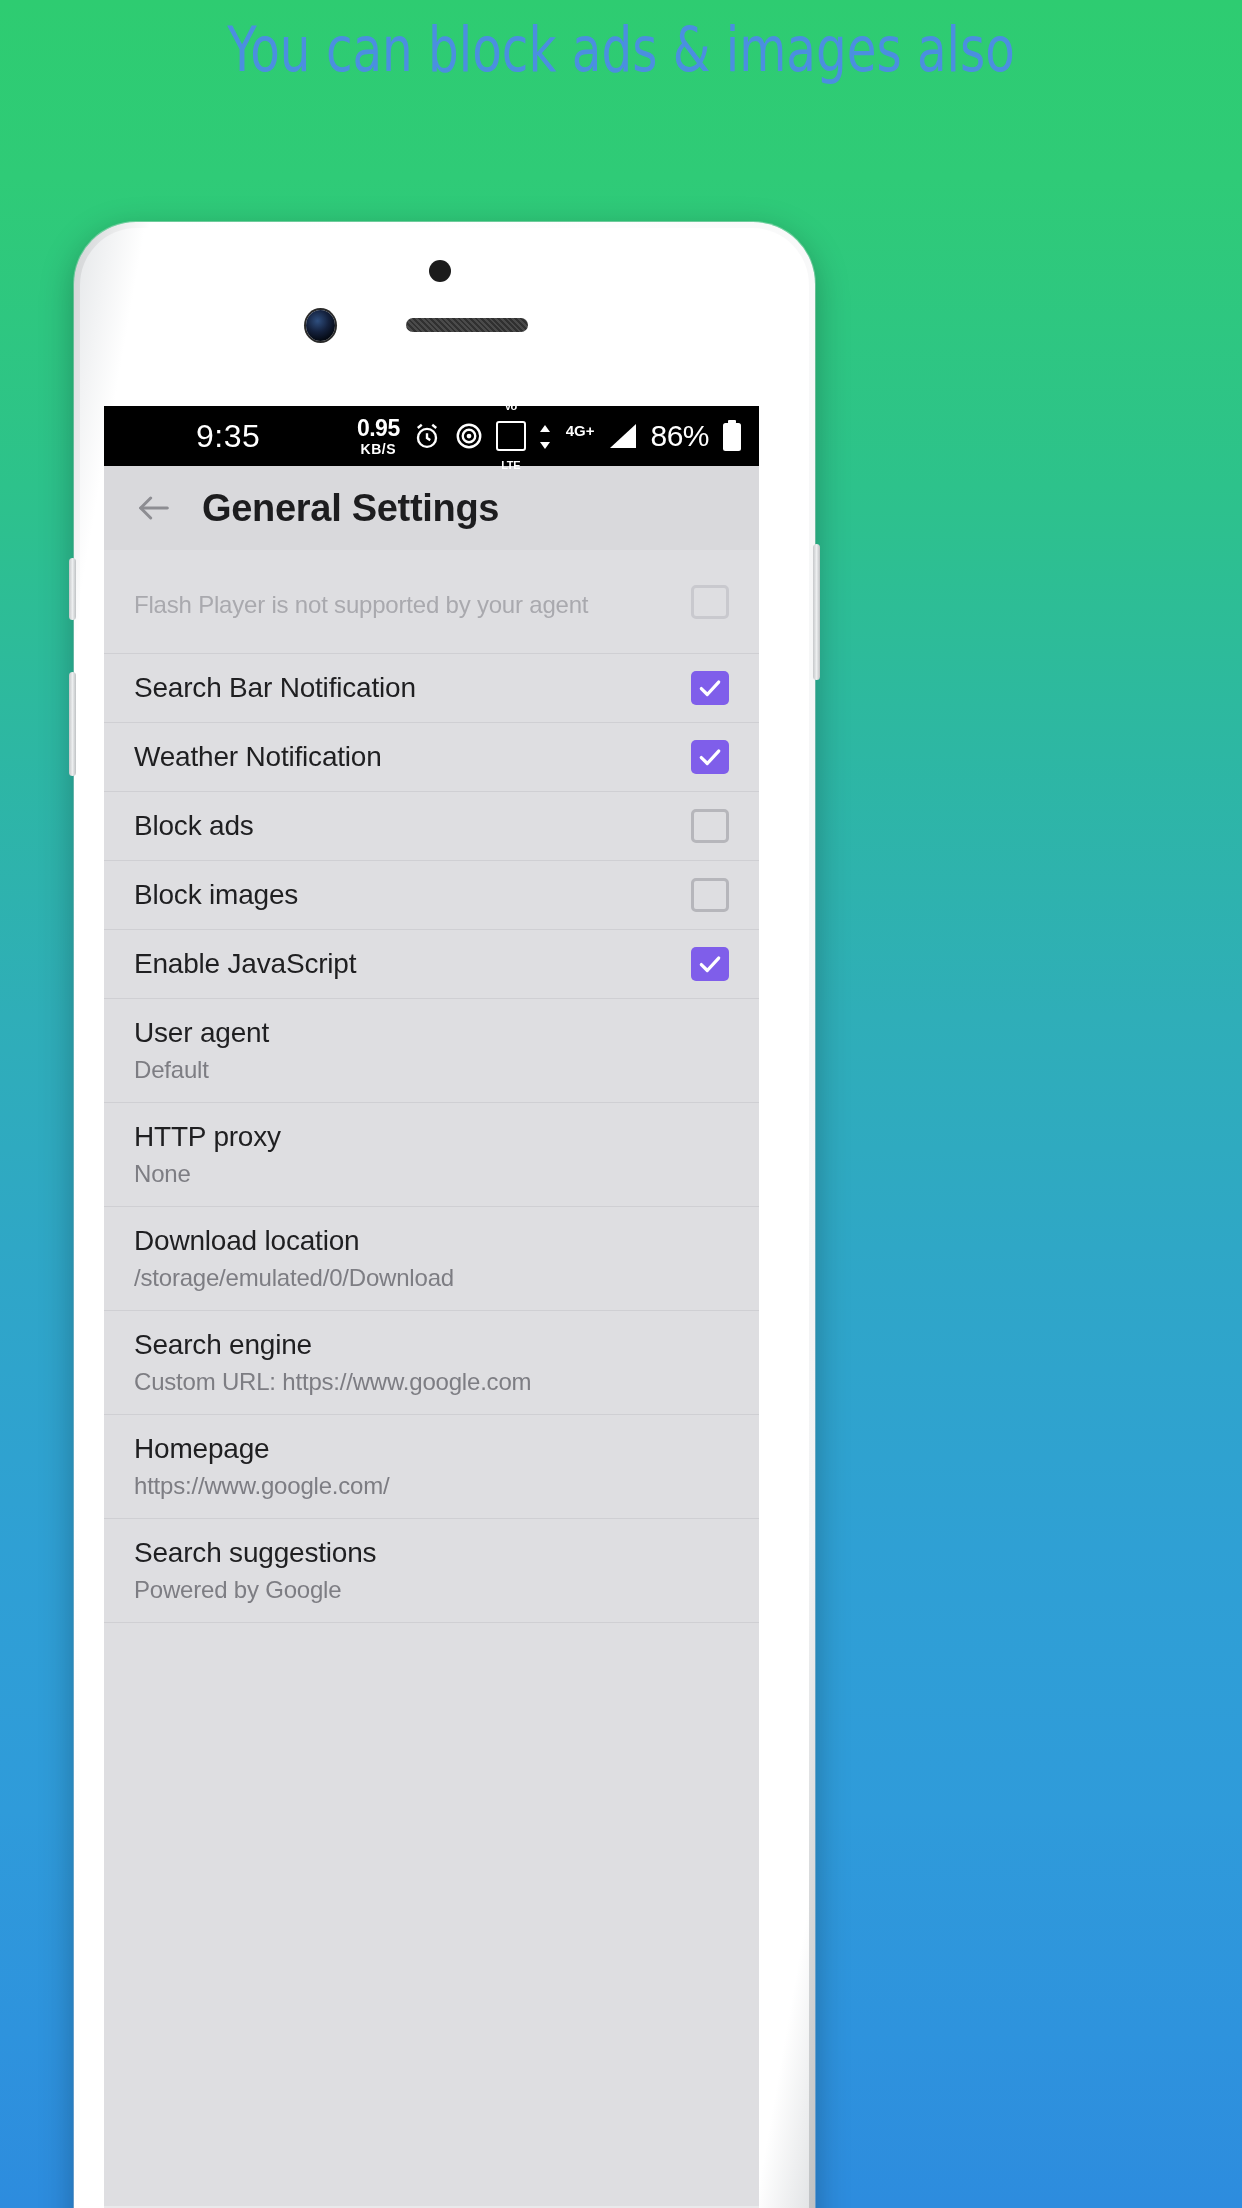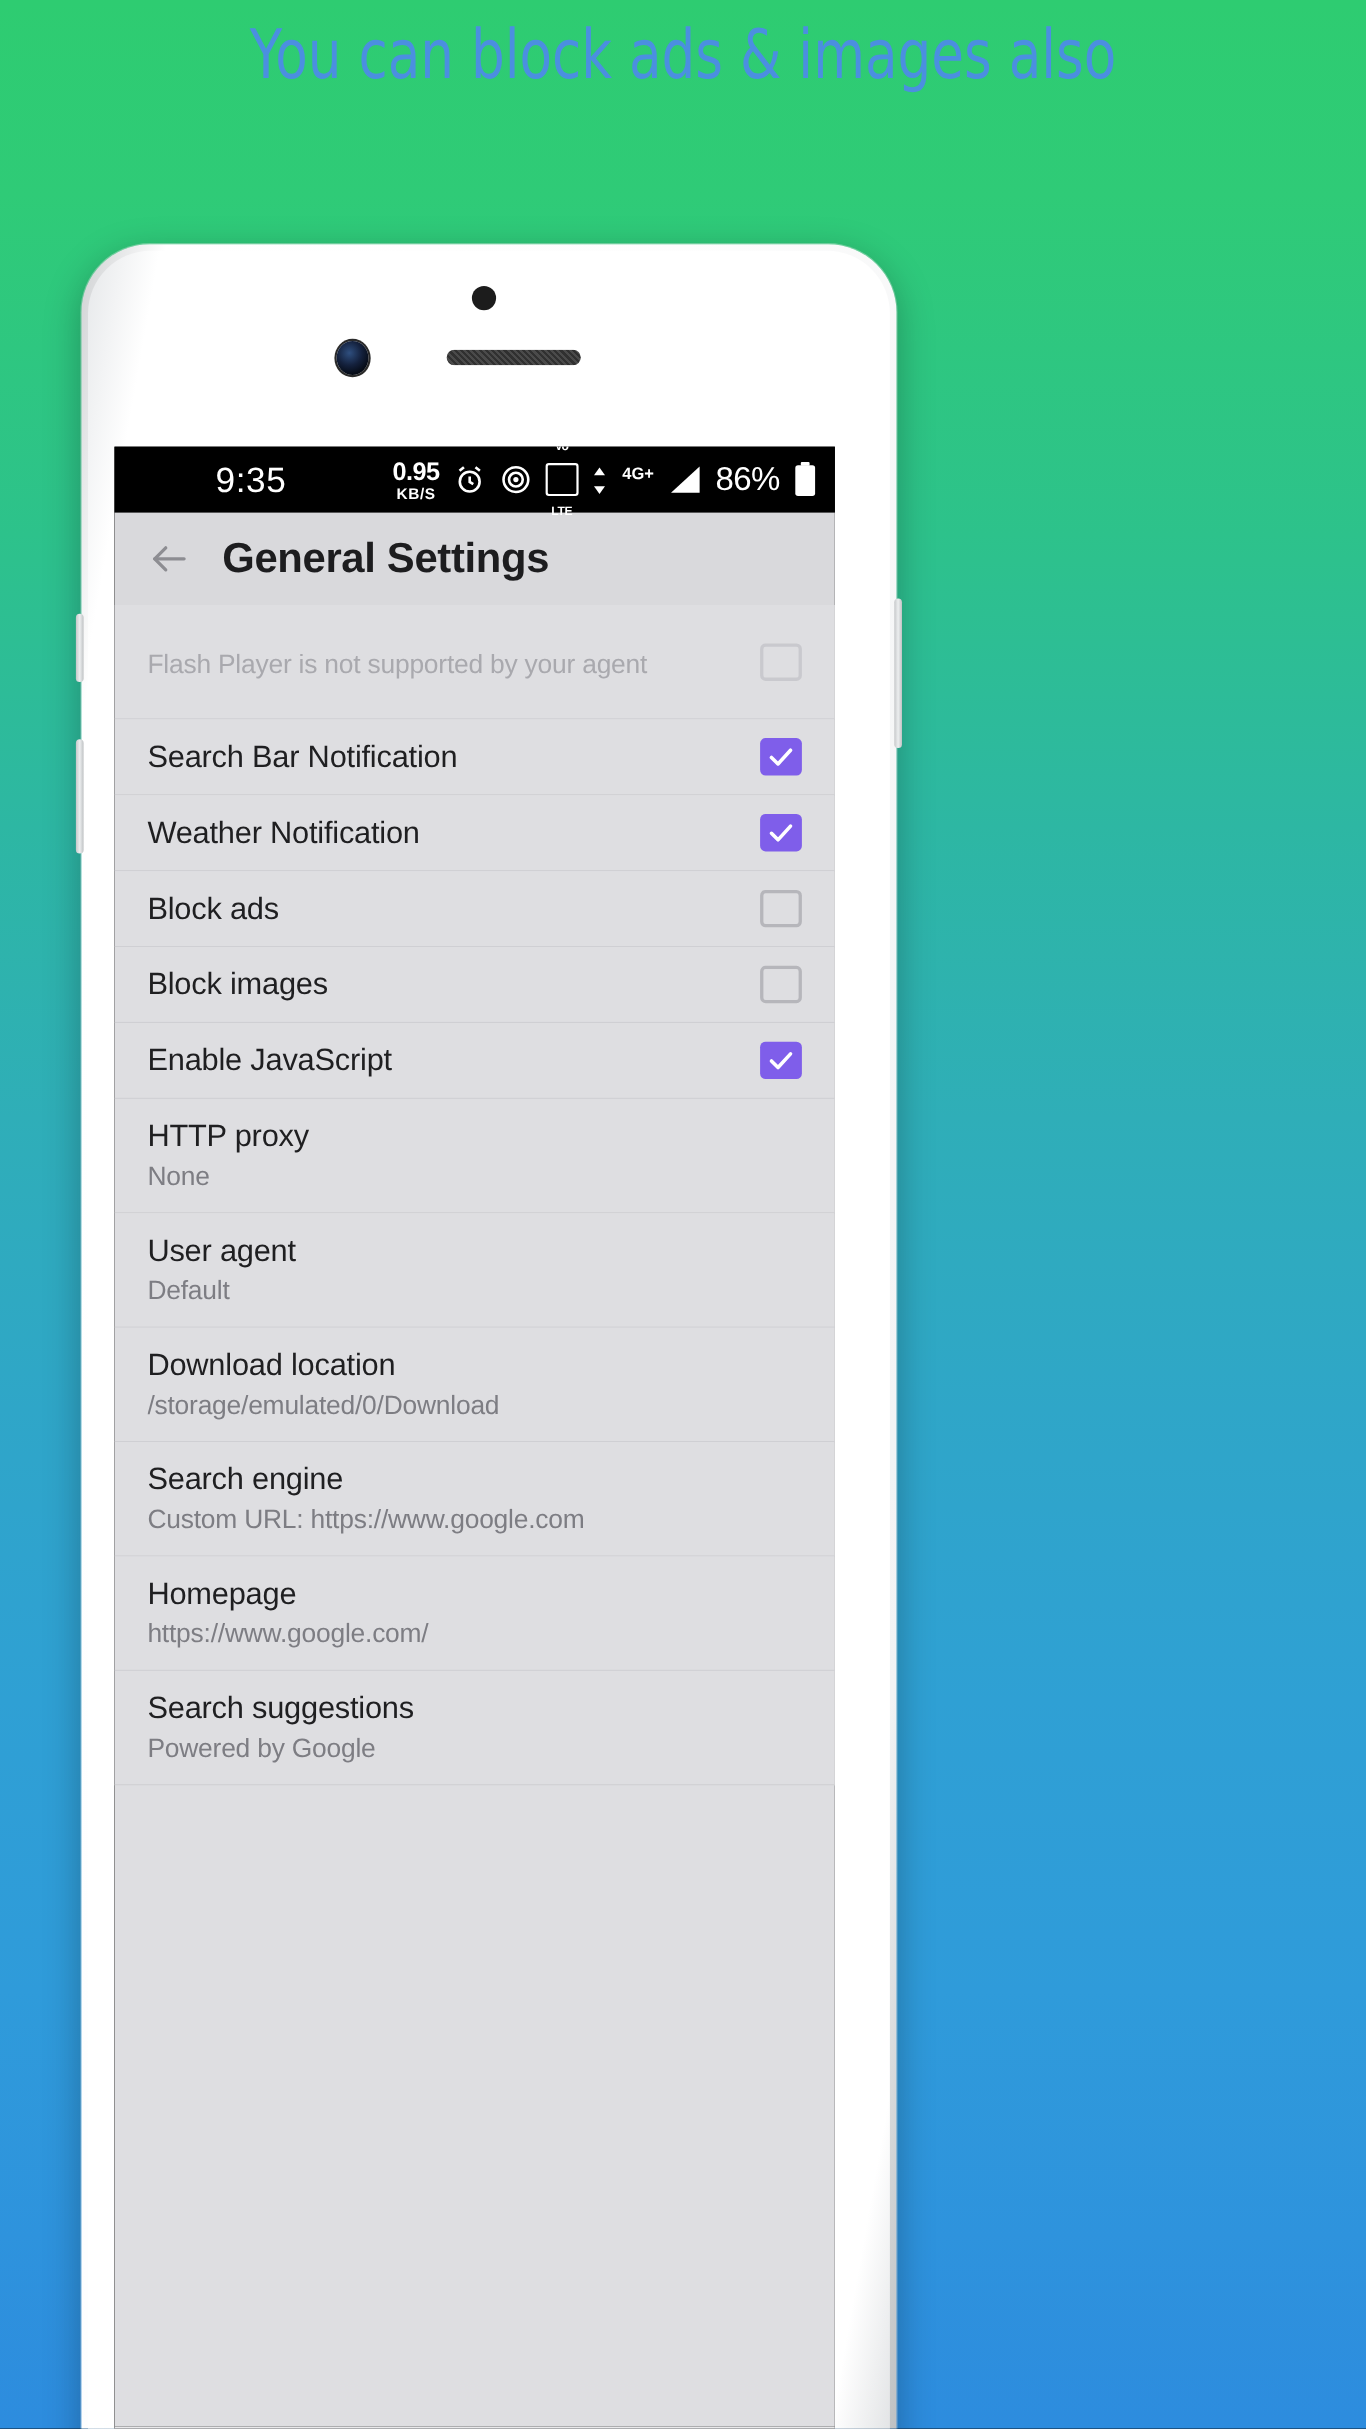--- a/index.html
+++ b/index.html
@@ -388,28 +388,28 @@
               <div class="row-title">Enable JavaScript</div>
             </div>
             <div class="cbox on">
               <svg width="26" height="26" viewBox="0 0 24 24" fill="none" stroke="#ffffff" stroke-width="3" stroke-linecap="round" stroke-linejoin="round">
                 <polyline points="4,12.5 9.5,18 20,6.5"></polyline>
               </svg>
             </div>
           </div>
           <div class="row h-two">
             <div class="row-texts">
+              <div class="row-title">User agent</div>
+              <div class="row-sub">Default</div>
+            </div>
+          </div>
+          <div class="row h-two">
+            <div class="row-texts">
               <div class="row-title">HTTP proxy</div>
               <div class="row-sub">None</div>
-            </div>
-          </div>
-          <div class="row h-two">
-            <div class="row-texts">
-              <div class="row-title">User agent</div>
-              <div class="row-sub">Default</div>
             </div>
           </div>
           <div class="row h-two">
             <div class="row-texts">
               <div class="row-title">Download location</div>
               <div class="row-sub">/storage/emulated/0/Download</div>
             </div>
           </div>
           <div class="row h-two">
             <div class="row-texts">

